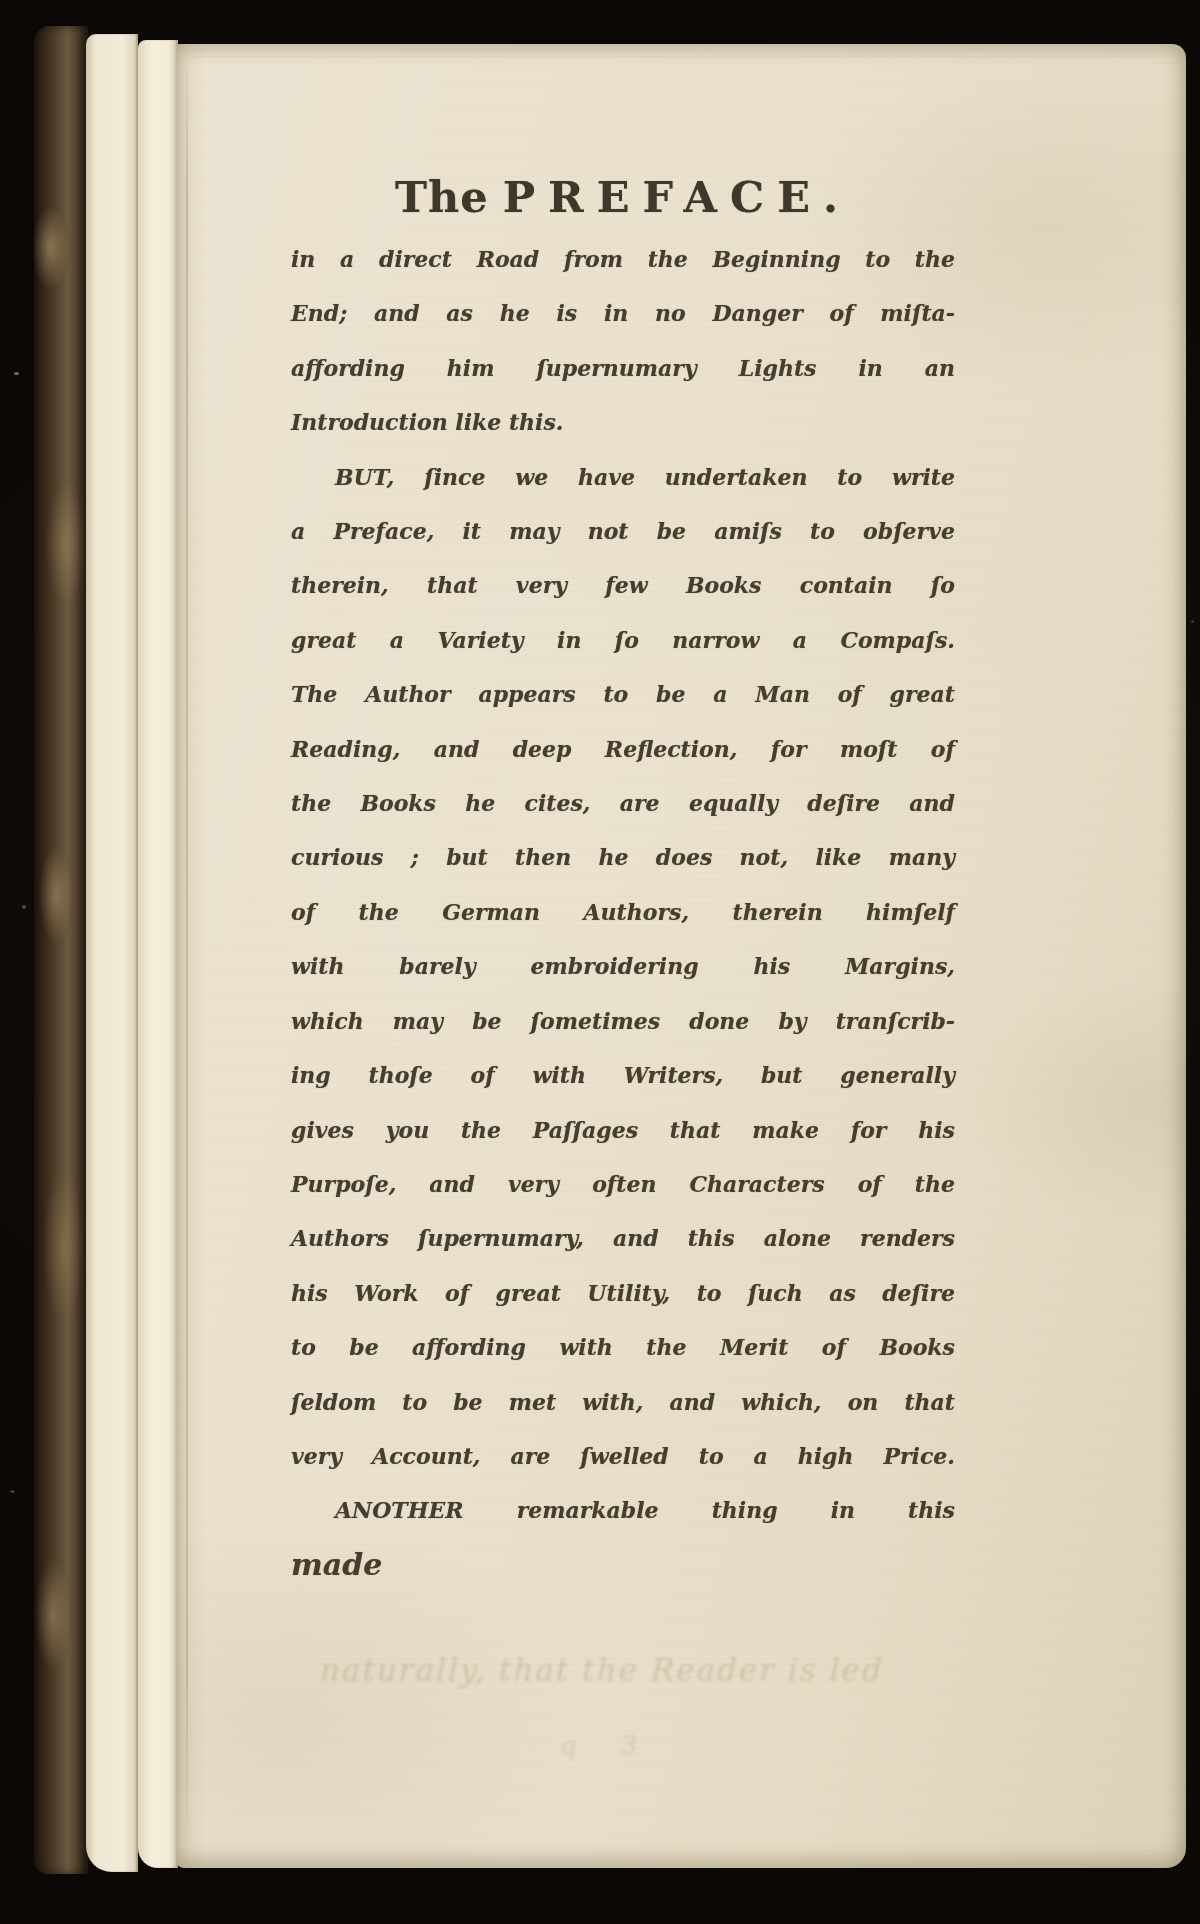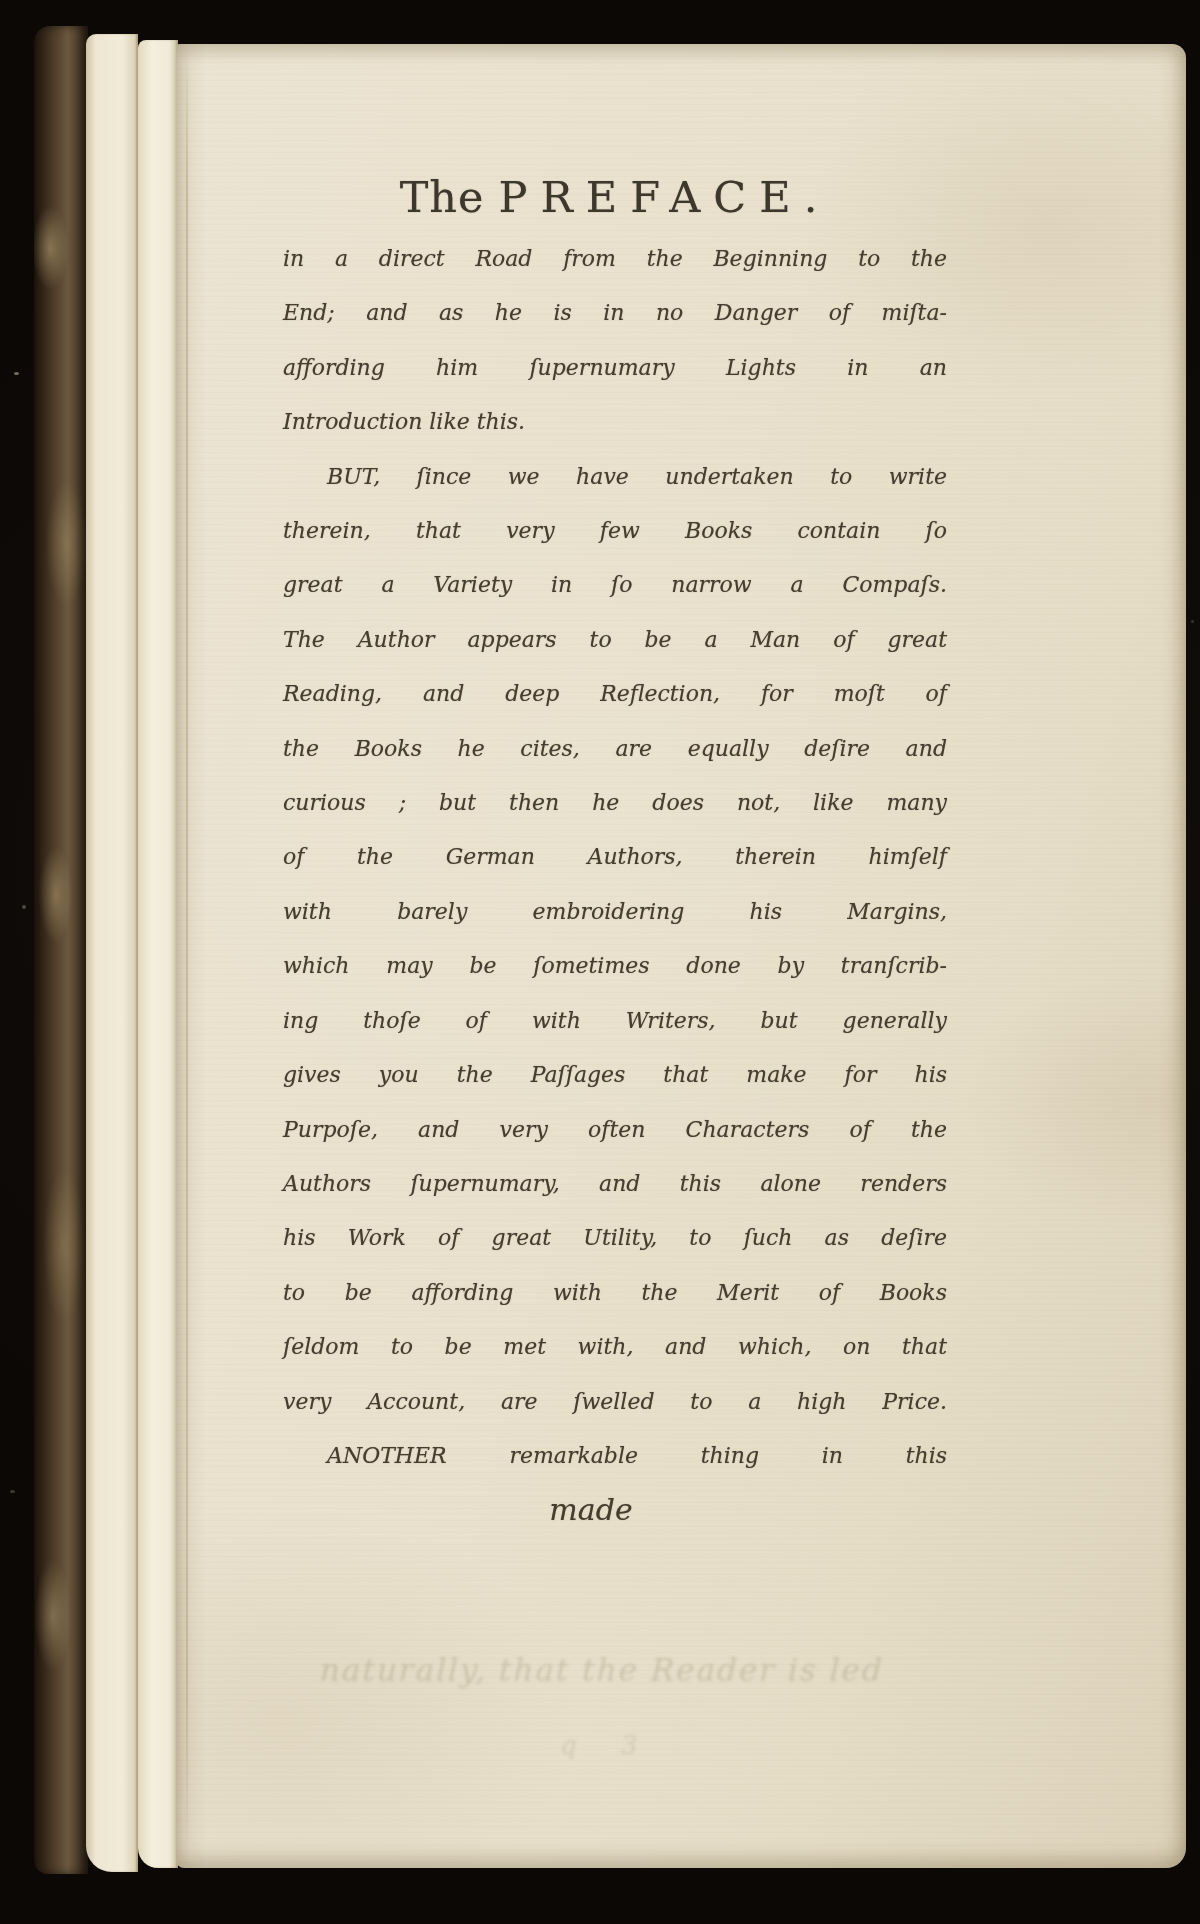--- a/index.html
+++ b/index.html
@@ -87,24 +87,25 @@
     left: 186px;
     top: 48px;
     width: 2px;
     height: 1812px;
     background: linear-gradient(to bottom, transparent 0%, rgba(150,130,95,0.35) 8%, rgba(150,130,95,0.3) 90%, transparent 100%);
   }
 
   
   .text-block {
     position: absolute;
-    left: 283px;
+    left: 291px;
     top: 172px;
     width: 664px;
     color: #463d2f;
+    font-weight: bold;
   }
 
   .page-title {
     text-align: center;
     font-size: 43px;
     color: #3e372b;
     letter-spacing: 1px;
     margin-bottom: 10px;
     white-space: nowrap;
     text-shadow: 0 0 1px rgba(55,48,34,0.5);
@@ -127,21 +128,21 @@
     text-align-last: justify;
   }
   .line.indent {
     text-indent: 44px;
   }
 
   .catchword {
     font-style: italic;
     font-size: 30px;
     line-height: 54.4px;
-    text-align: center;
+    text-align: left;
     padding-right: 48px;
     text-shadow: 0 0 1px rgba(60,50,35,0.45);
   }
 
   
   .ghost-text {
     position: absolute;
     left: 320px;
     top: 1652px;
     width: 620px;
@@ -193,20 +194,21 @@
 <div class="text-block">
   <div class="page-title">
     <span>The</span><span class="title-caps">PREFACE.</span>
   </div>
   <div class="lines">
       <div class="line just">in a direct Road from the Beginning to the</div>
       <div class="line just">End; and as he is in no Danger of miſta-</div>
       <div class="line just">affording him ſupernumary Lights in an</div>
       <div class="line">Introduction like this.</div>
       <div class="line just indent">BUT, ſince we have undertaken to write</div>
+      <div class="line just">a Preface, it may not be amiſs to obſerve</div>
       <div class="line just">therein, that very few Books contain ſo</div>
       <div class="line just">great a Variety in ſo narrow a Compaſs.</div>
       <div class="line just">The Author appears to be a Man of great</div>
       <div class="line just">Reading, and deep Reflection, for moſt of</div>
       <div class="line just">the Books he cites, are equally deſire and</div>
       <div class="line just">curious ; but then he does not, like many</div>
       <div class="line just">of the German Authors, therein himſelf</div>
       <div class="line just">with barely embroidering his Margins,</div>
       <div class="line just">which may be ſometimes done by tranſcrib-</div>
       <div class="line just">ing thoſe of with Writers, but generally</div>

